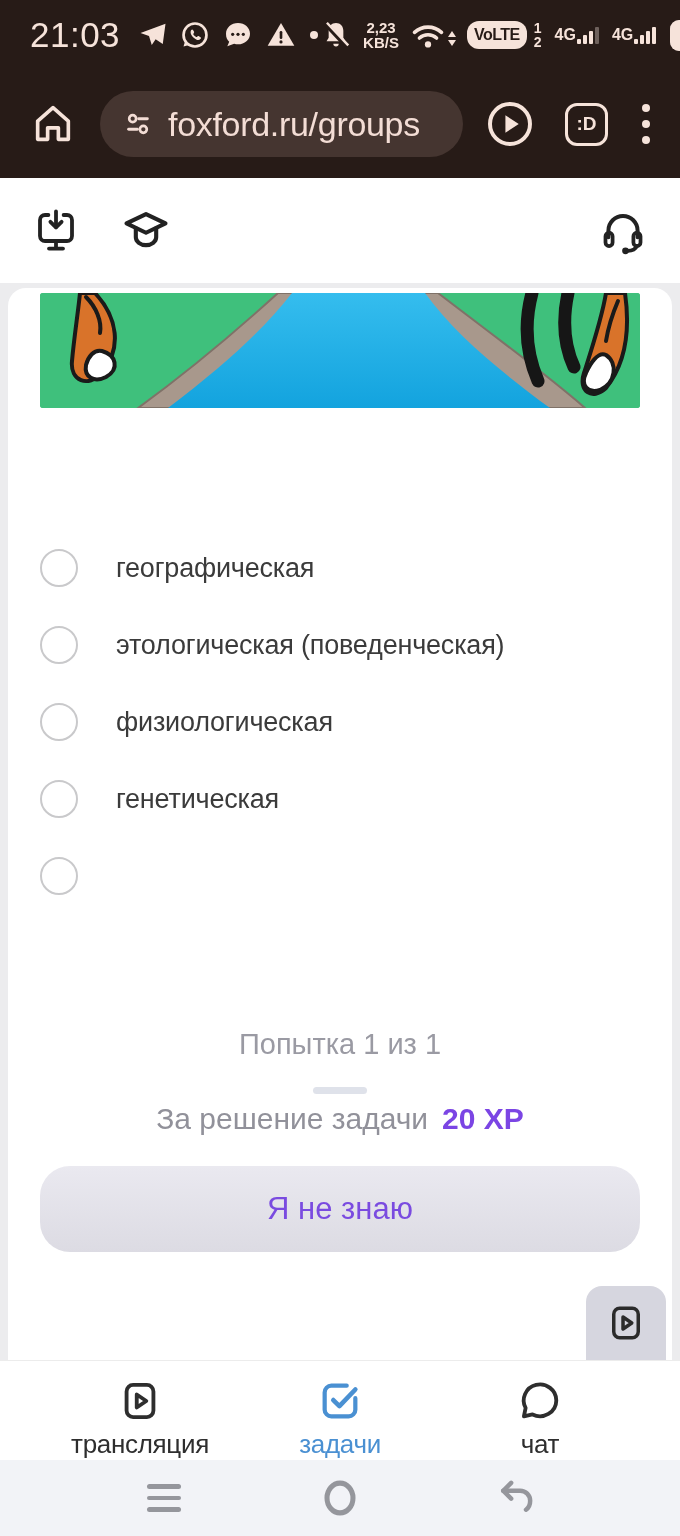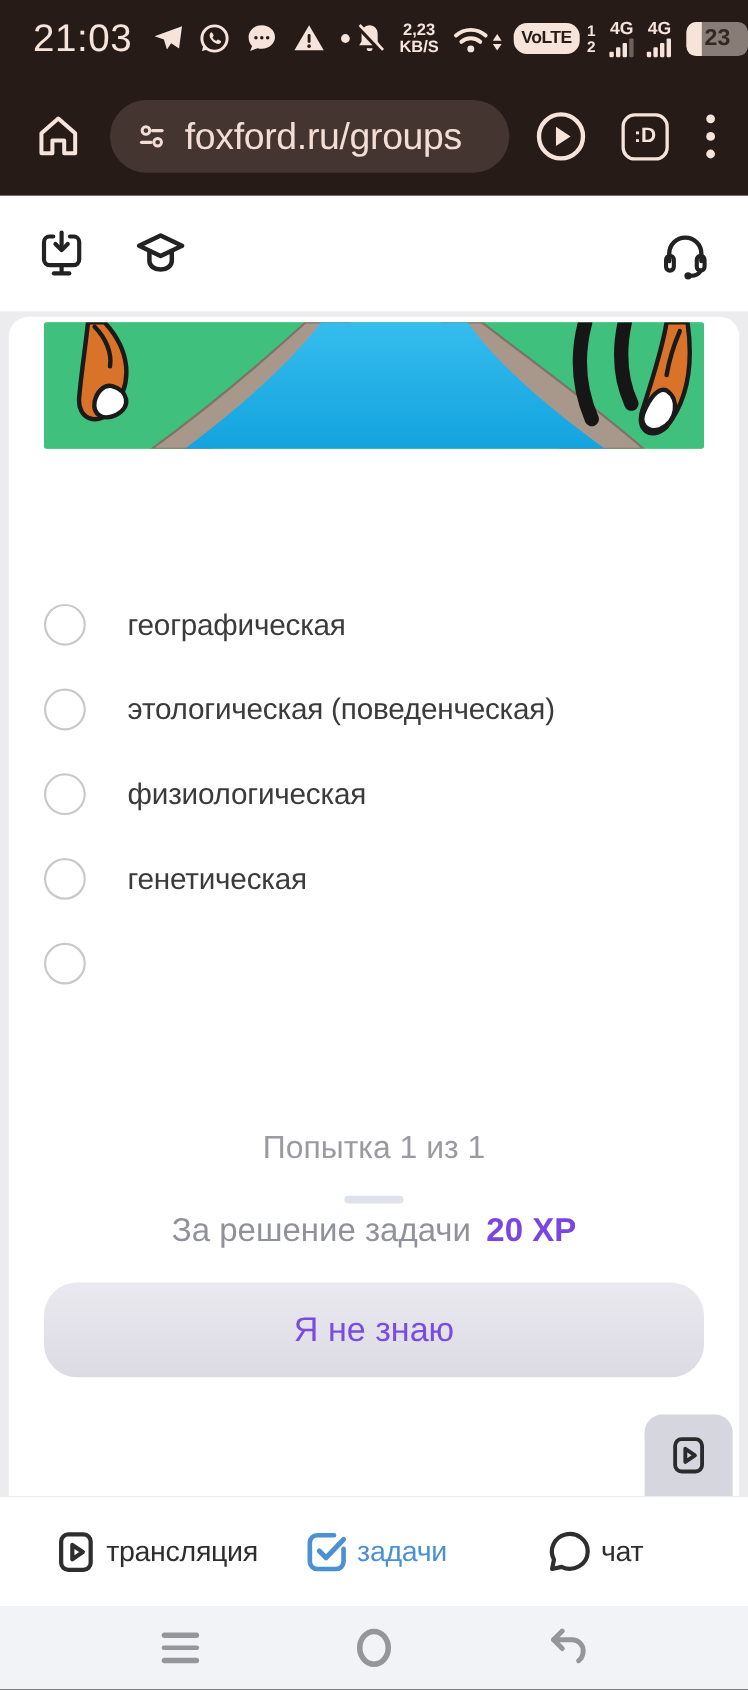--- a/index.html
+++ b/index.html
@@ -24,21 +24,21 @@
   .wifi-wrap { display: flex; align-items: flex-end; gap: 2px; }
   .updown { display: flex; flex-direction: column; gap: 3px; padding-bottom: 4px; }
   .updown i { width: 0; height: 0; border-left: 4px solid transparent; border-right: 4px solid transparent; display:block; }
   .updown .up { border-bottom: 6px solid #f6e3da; }
   .updown .dn { border-top: 6px solid #f6e3da; }
   .volte-badge {
     background: #f6e3da; color: #271b17; border-radius: 12px;
     font-size: 16px; font-weight: bold; padding: 5px 7px; letter-spacing: -0.5px;
   }
   .sim-stack { display: flex; flex-direction: column; font-size: 14px; font-weight: bold; line-height: 14px; margin-left: -4px; }
-  .net-group { display: flex; flex-direction: column; align-items: flex-end; gap: 1px; }
+  .net-group { display: flex; flex-direction: row; align-items: flex-start; gap: 1px; }
   .net-label { font-size: 16px; font-weight: bold; line-height: 15px; padding-left: 2px; }
   .bars { display: flex; align-items: flex-end; gap: 2px; height: 17px; }
   .bars i { width: 4px; background: #f6e3da; border-radius: 1px; display: block; }
   .bars .b1 { height: 5px; } .bars .b2 { height: 9px; } .bars .b3 { height: 13px; } .bars .b4 { height: 17px; }
   .bars .dim { background: #6e615c; }
   .battery { position: relative; width: 56px; height: 31px; background: #877c76; border-radius: 9px; margin-left: 3px; }
   .battery::after { content:""; position: absolute; right: -5px; top: 10px; width: 4px; height: 11px; background: #877c76; border-radius: 0 3px 3px 0; }
   .battery .lvl { position: absolute; left: 0; top: 0; bottom: 0; width: 14px; background: #f6e3da; border-radius: 9px 0 0 9px; }
   .battery .num { position: absolute; inset: 0; display: flex; align-items: center; justify-content: center; font-size: 21px; font-weight: bold; color: #33271f; }
 
@@ -109,22 +109,22 @@
     background: #d6d6df; border-radius: 16px 16px 0 0;
     display: flex; align-items: center; justify-content: center; color: #2b2b2b; cursor: pointer;
   }
 
   
   .bottom-nav {
     height: 100px; background: #fff; border-top: 1px solid #ececec;
     display: flex; flex: none; padding: 0 40px;
   }
   .nav-item {
-    flex: 1; display: flex; flex-direction: row; align-items: center;
-    justify-content: center; gap: 5px; color: #2e2e2e; cursor: pointer;
+    flex: 1; display: flex; flex-direction: column; align-items: center;
+    justify-content: flex-end; gap: 5px; color: #2e2e2e; cursor: pointer;
   }
   .nav-item .nav-label { font-size: 26px; letter-spacing: -0.3px; }
   .nav-item.active { color: #4a90d2; }
 
   
   .android-nav {
     height: 76px; background: #f2f3f7; flex: none;
     display: flex; align-items: center; justify-content: center; gap: 132px; color: #95969c;
   }
   .andr-btn { display: flex; align-items: center; justify-content: center; width: 44px; }

